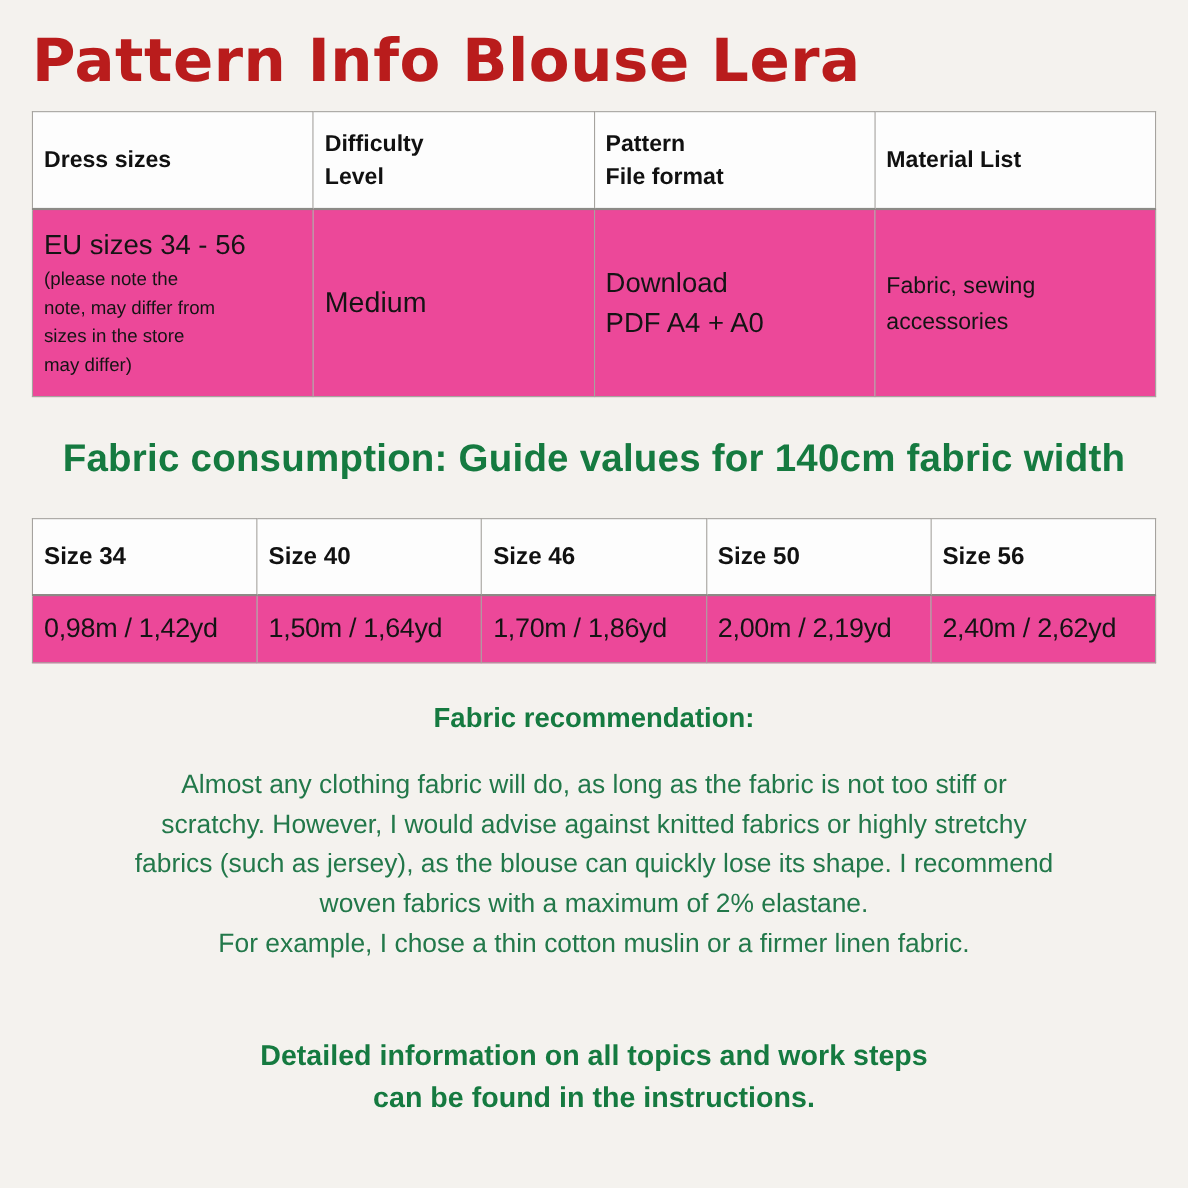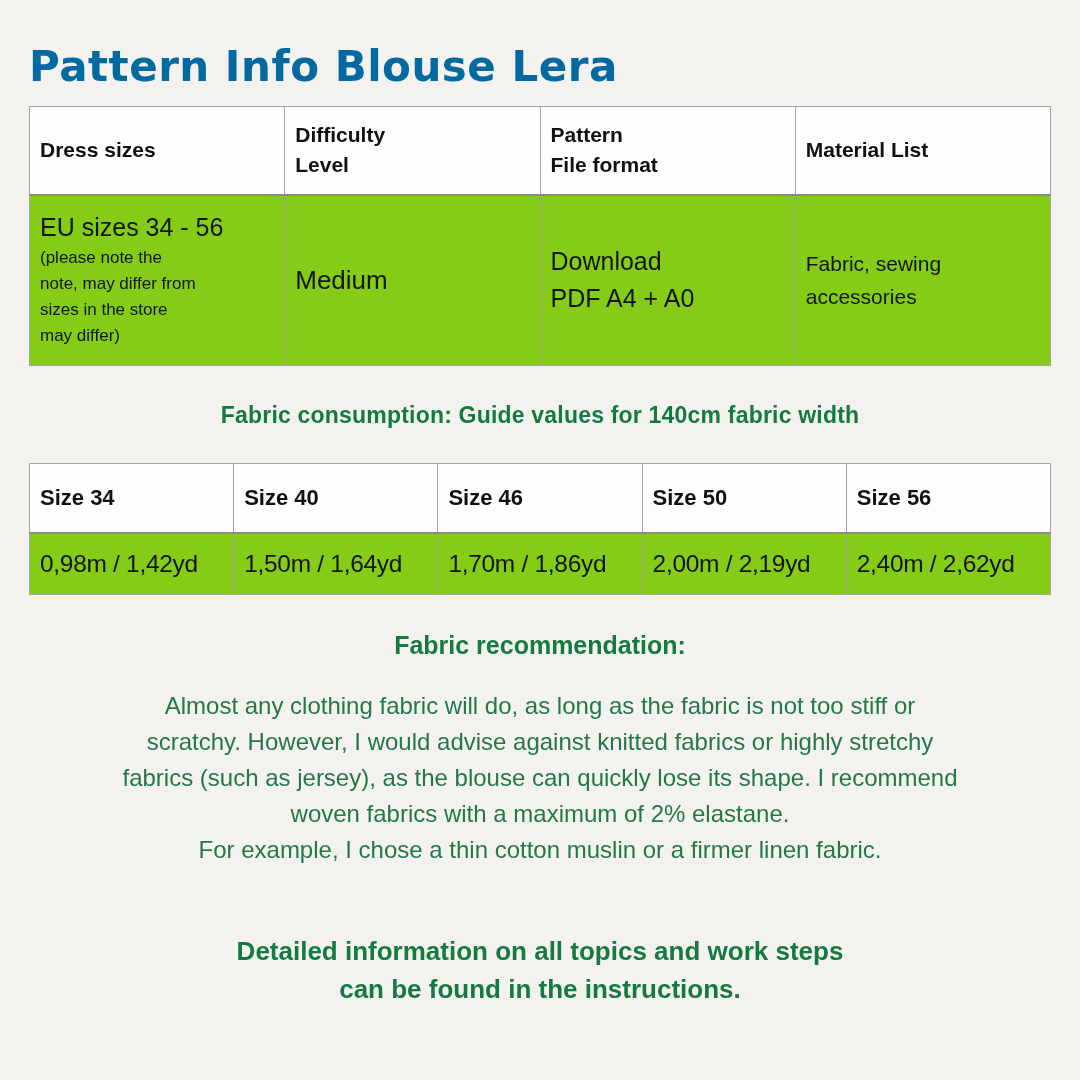--- a/index.html
+++ b/index.html
@@ -13,25 +13,25 @@
     position: relative;
     width: 1080px; height: 1080px;
     padding: 0 29px;
     box-sizing: border-box;
     overflow: hidden;
   }
   .pre-line { white-space: pre-line; }
 
   
   .title {
-    margin: 0; padding-top: 44px;
+    margin: 0; padding-top: 26px;
     font-family: "DejaVu Sans", sans-serif;
-    font-size: 42px; font-weight: 800;
+    font-size: 54px; font-weight: 800;
     letter-spacing: 0.5px;
-    color: #0369a1;
+    color: #b91c1c;
     line-height: 1.1;
   }
 
   
   table {
     width: 100%;
     border-collapse: collapse;
     table-layout: fixed;
     background: #fdfdfd;
   }
@@ -41,21 +41,21 @@
     vertical-align: middle;
     padding: 6px 10px;
     box-sizing: border-box;
   }
   thead th {
     background: #fdfdfd;
     border-bottom: 2px solid #8c8a86;
     font-weight: bold;
     color: #111;
   }
-  tbody td { background: #84cc16; margin-top: 48px; }
+  tbody td { background: #ec4899; margin-top: 48px; }
 
   .info-table { margin-top: 16px; }
   .info-table thead th { height: 88px; font-size: 21px; line-height: 30px; }
   .info-table tbody td { height: 171px; }
   .cell-main { font-size: 25px; line-height: 32px; }
   .cell-note { font-size: 17px; line-height: 26px; margin-top: 2px; }
   .cell-medium { font-size: 26px; }
   .cell-download { font-size: 25px; line-height: 37px; }
   .cell-material { font-size: 21px; line-height: 33px; }
 
@@ -63,21 +63,21 @@
   .size-table thead th { height: 69px; font-size: 22px; border-bottom: 2px solid #8c8a86; }
   .size-table tbody td { height: 62px; font-size: 24.5px; letter-spacing: -0.3px; }
 
   
   .green-h {
     color: #157a40;
     text-align: center;
     font-weight: bold;
     margin: 0;
   }
-  .consumption-heading { margin-top: 36px; font-size: 23px; letter-spacing: 0.2px; }
+  .consumption-heading { margin-top: 36px; font-size: 35px; letter-spacing: 0.2px; }
   .consumption-subtext {
     margin: 8px auto 0 auto;
     color: #1e7a47;
     text-align: center;
     font-size: 20.5px;
     line-height: 28px;
   }
   .recommendation-heading { margin-top: 36px; font-size: 25px; }
   .recommendation-body {
     margin: 28px auto 0 auto;

